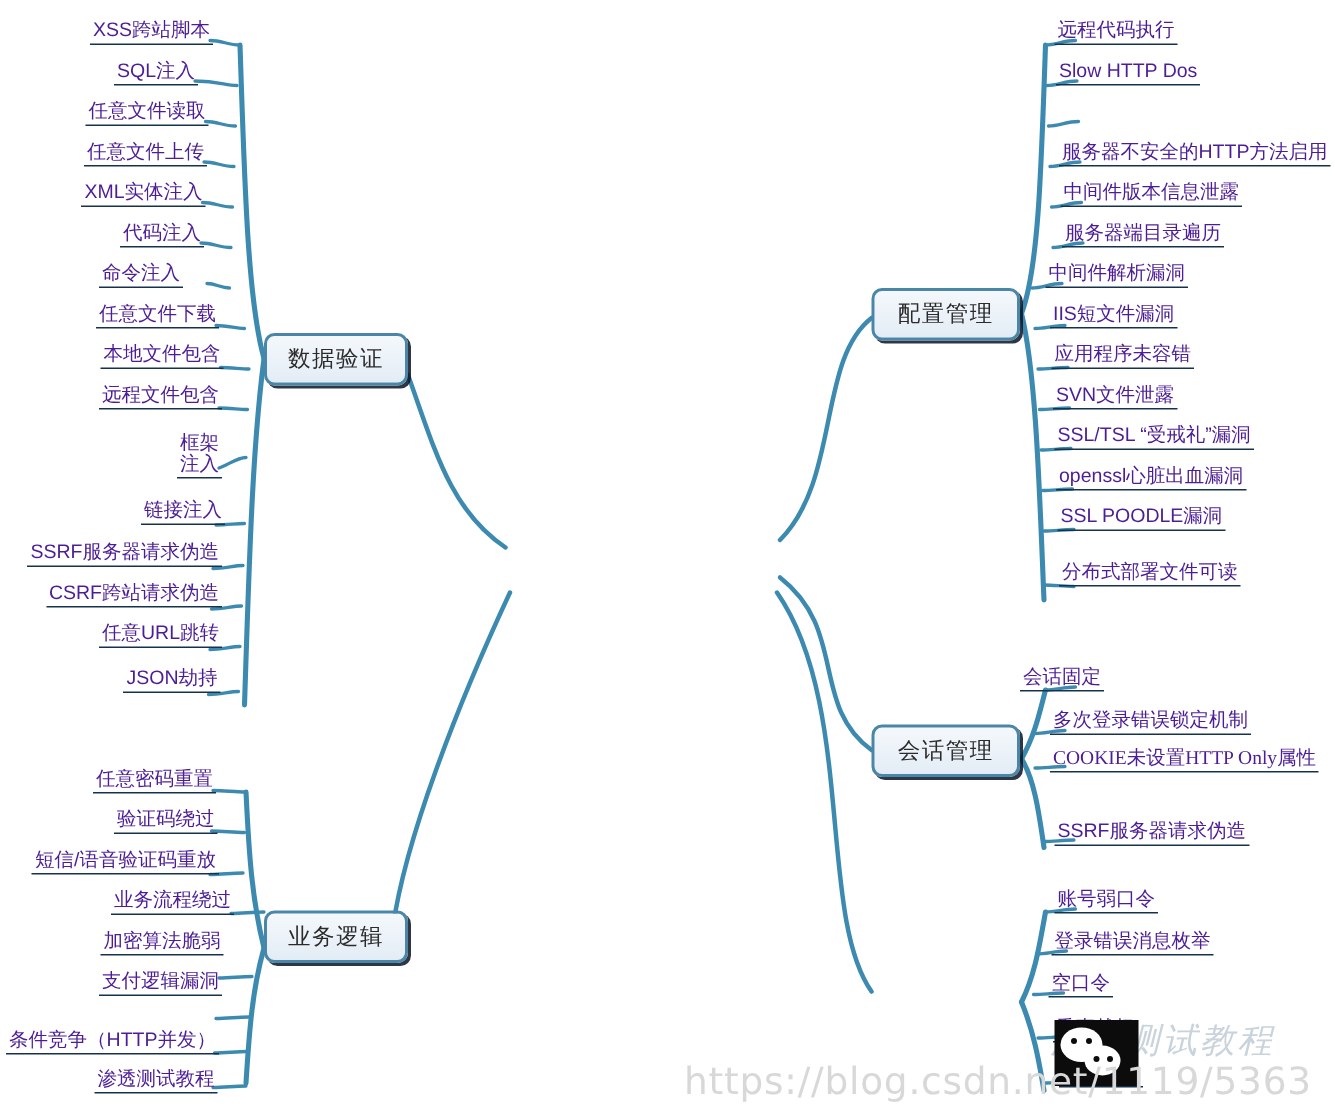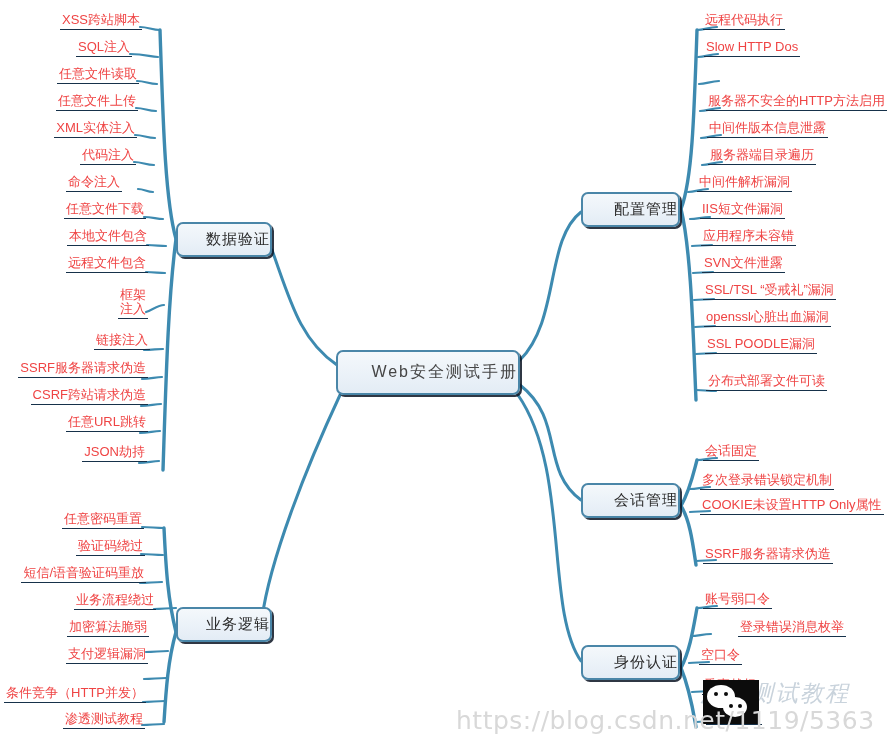--- a/index.html
+++ b/index.html
@@ -10,30 +10,30 @@
   }
   #canvas{position:absolute;inset:0;width:890px;height:743px;}
   svg.links{position:absolute;left:0;top:0;width:890px;height:743px;pointer-events:none;}
 
   
   .node{
     position:absolute;box-sizing:border-box;
     background:linear-gradient(180deg,#f4f8fb 0%,#eaf1f8 60%,#e3ecf5 100%);
     border:2px solid #4a86a8;border-radius:7px;
     box-shadow:2px 2px 0 rgba(10,20,35,.85);
-    display:flex;align-items:center;justify-content:flex-end;
+    display:flex;align-items:center;justify-content:center;
     color:#2b2b2b;letter-spacing:.5px;white-space:nowrap;
   }
   .node.root{font-size:16px;letter-spacing:2px;color:#454545;}
   .node.branch{font-size:15px;letter-spacing:1px;}
 
   
   .leaf{
     position:absolute;white-space:nowrap;font-size:13px;line-height:15px;
-    color:#ef4444;padding:0 2px 2px 2px;
+    color:#4c1d95;padding:0 2px 2px 2px;
     border-bottom:1.6px solid #16314a;
   }
   .leaf.right{text-align:left;}
   .leaf.left{text-align:right;}
   .leaf.two-line{line-height:14px;white-space:pre-line;text-align:center;}
 
   
   .wm-url{
     position:absolute;left:456px;top:706px;
     font-size:25px;color:#d8d8d8;letter-spacing:.5px;white-space:nowrap;
@@ -126,43 +126,37 @@
       <path d="M681,668 C690,690 693,710 696,727" stroke-width="3.4"></path>
 
       <path d="M697,608 C704,608 709,606 717,606" stroke-width="2.2"></path>
       <path d="M691,636 C698,636 703,634 711,634" stroke-width="2.2"></path>
       <path d="M689,663 C696,663 701,662 709,662" stroke-width="2.2"></path>
       <path d="M692,692 C699,692 704,691 712,691" stroke-width="2.2"></path>
       <path d="M696,722 C703,722 708,721 716,721" stroke-width="2.2"></path>
     </g>
   </svg>
 
-  <div class="node root" style="left:336px;top:350px;width:184px;height:45px;">
-    <span>Web安全测试手册</span>
-  </div>
 
   <div class="node branch" style="left:176px;top:222px;width:96px;height:35px;">
     <span>数据验证</span>
   </div>
 
   <div class="node branch" style="left:176px;top:607px;width:96px;height:35px;">
     <span>业务逻辑</span>
   </div>
 
   <div class="node branch" style="left:581px;top:192px;width:99px;height:35px;">
     <span>配置管理</span>
   </div>
 
   <div class="node branch" style="left:581px;top:483px;width:99px;height:35px;">
     <span>会话管理</span>
   </div>
 
-  <div class="node branch" style="left:581px;top:645px;width:99px;height:35px;">
-    <span>身份认证</span>
-  </div>
 
   <div class="leaf left" style="right:748px;top:12px;">XSS跨站脚本</div>
   <div class="leaf left" style="right:758px;top:39px;">SQL注入</div>
   <div class="leaf left" style="right:751px;top:66px;">任意文件读取</div>
   <div class="leaf left" style="right:752px;top:93px;">任意文件上传</div>
   <div class="leaf left" style="right:753px;top:120px;">XML实体注入</div>
   <div class="leaf left" style="right:754px;top:147px;">代码注入</div>
   <div class="leaf left" style="right:768px;top:174px;">命令注入</div>
   <div class="leaf left" style="right:744px;top:201px;">任意文件下载</div>
   <div class="leaf left" style="right:741px;top:228px;">本地文件包含</div>
@@ -191,27 +185,27 @@
   <div class="leaf right" style="left:708px;top:147px;">服务器端目录遍历</div>
   <div class="leaf right" style="left:697px;top:174px;">中间件解析漏洞</div>
   <div class="leaf right" style="left:700px;top:201px;">IIS短文件漏洞</div>
   <div class="leaf right" style="left:701px;top:228px;">应用程序未容错</div>
   <div class="leaf right" style="left:702px;top:255px;">SVN文件泄露</div>
   <div class="leaf right" style="left:703px;top:282px;">SSL/TSL “受戒礼”漏洞</div>
   <div class="leaf right" style="left:704px;top:309px;">openssl心脏出血漏洞</div>
   <div class="leaf right" style="left:705px;top:336px;">SSL POODLE漏洞</div>
   <div class="leaf right" style="left:706px;top:373px;">分布式部署文件可读</div>
 
-  <div class="leaf right" style="left:703px;top:443px;">会话固定</div>
+  <div class="leaf right" style="left:680px;top:443px;">会话固定</div>
   <div class="leaf right" style="left:700px;top:472px;">多次登录错误锁定机制</div>
-  <div class="leaf right" style="left:700px;top:497px;">COOKIE未设置HTTP Only属性</div>
+  <div class="leaf right" style="left:700px;top:497px;font-family:Liberation Serif, serif;">COOKIE未设置HTTP Only属性</div>
   <div class="leaf right" style="left:703px;top:546px;">SSRF服务器请求伪造</div>
 
   <div class="leaf right" style="left:703px;top:591px;">账号弱口令</div>
-  <div class="leaf right" style="left:738px;top:619px;">登录错误消息枚举</div>
+  <div class="leaf right" style="left:701px;top:619px;">登录错误消息枚举</div>
   <div class="leaf right" style="left:699px;top:647px;">空口令</div>
   <div class="leaf right" style="left:702px;top:677px;">垂直越权</div>
   <div class="leaf right" style="left:706px;top:707px;">水平越权</div>
 
   <div class="wm-brand">渗透测试教程</div>
   <div class="wm-logo">
     <span class="b1"></span>
       <span class="b2"></span>
     <span class="e" style="left:11px;top:12px;"></span>
     <span class="e" style="left:21px;top:12px;"></span>

